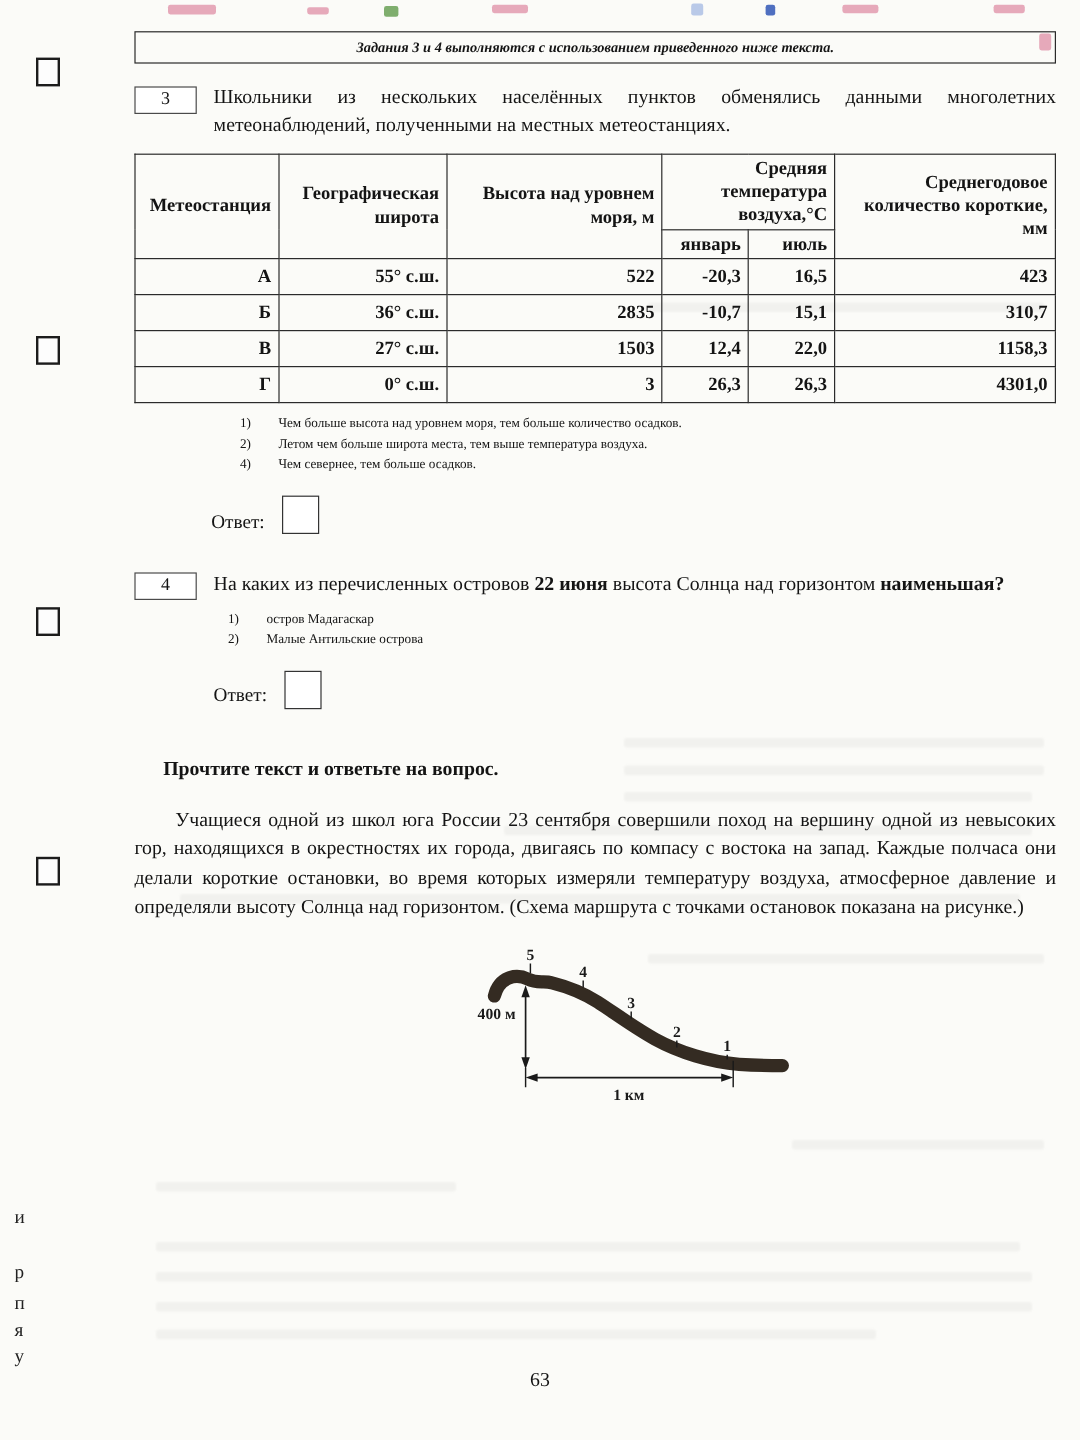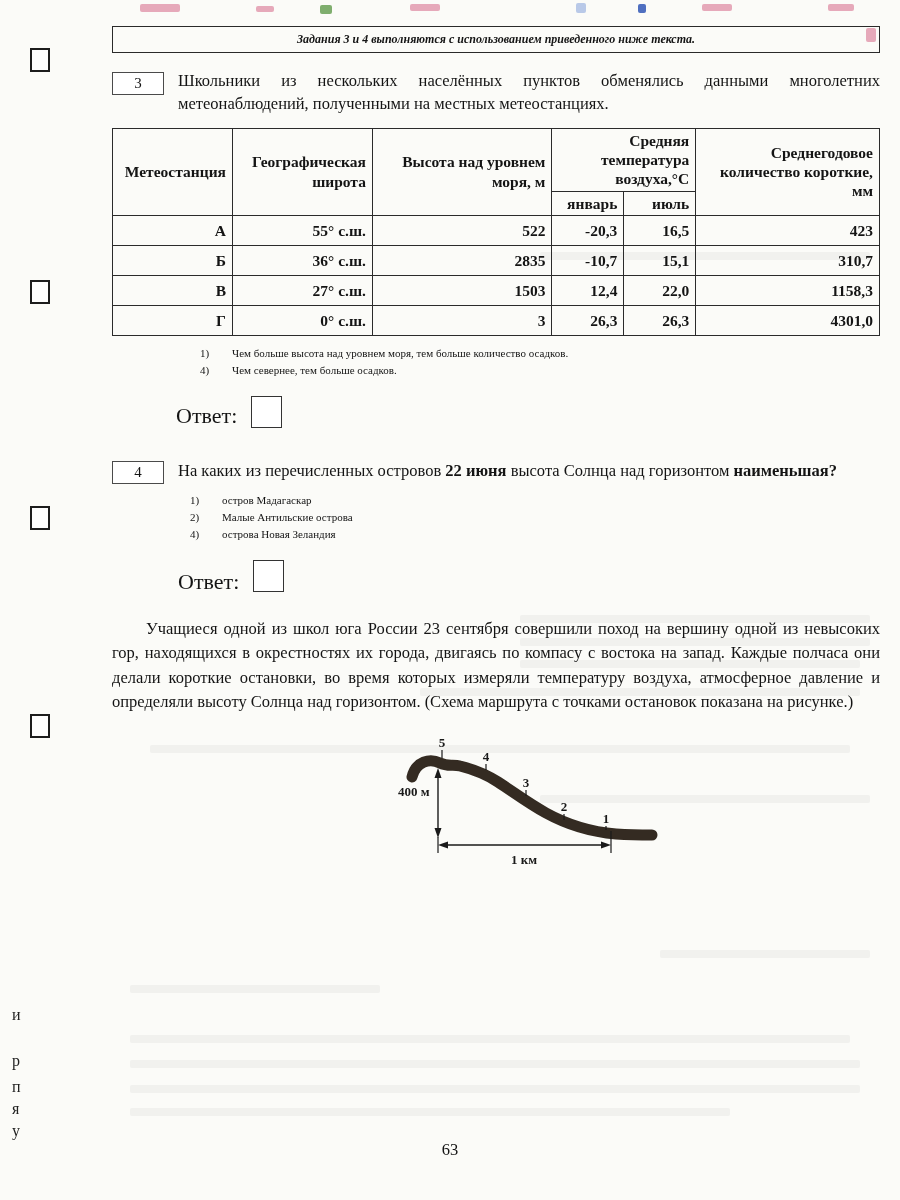--- a/index.html
+++ b/index.html
@@ -35,21 +35,21 @@
     border:1.5px solid #2b2b2b;
     font-weight:bold; font-size:15.5px; padding:2px 6px;
     text-align:right; vertical-align:middle; line-height:1.25;
   }
   table.data td.datacell { height:25px; }
 
   .after-table { margin-left:64px; }
   .question { margin-top:14px; font-size:16.5px; line-height:1.45; text-align:justify; }
   .options { margin-top:9px; margin-left:24px; font-size:11px; line-height:1.55; }
   .option .num { display:inline-block; width:32px; }
-  .answer-row { margin-top:24px; display:flex; align-items:flex-start; font-size:22px; }
+  .answer-row { margin-top:24px; display:flex; align-items:flex-end; font-size:16px; }
   .answer-box {
     width:29px; height:30px; border:1.6px solid #333; margin-left:14px; margin-top:-7px;
     background:#fff;
   }
 
   .q4line { font-size:16.5px; line-height:1.42; }
   .b { font-weight:bold; }
 
   .read-instr { margin-top:40px; margin-left:24px; font-weight:bold; font-size:16.5px; }
   .final-para {
@@ -177,20 +177,23 @@
   </tbody>
     </table>
 
   <div class="after-table">
 
     <div class="options">
       <div class="option">
         <span class="num">1)</span><span>Чем больше высота над уровнем моря, тем больше количество осадков.</span>
       </div>
       <div class="option">
+        <span class="num">2)</span><span>Летом чем больше широта места, тем выше температура воздуха.</span>
+      </div>
+      <div class="option">
         <span class="num">4)</span><span>Чем севернее, тем больше осадков.</span>
       </div>
     </div>
 
     <div class="answer-row">
       <span>Ответ:</span>
       <span class="answer-box"></span>
     </div>
   </div>
 
@@ -198,31 +201,29 @@
     <div class="task-num">4</div>
     <div class="task-body">
       <div class="q4line"><span>На каких из перечисленных островов </span><span class="b">22 июня</span><span>  высота Солнца над горизонтом </span><span class="b">наименьшая?</span></div>
       <div class="options" style="margin-left:12px;">
         <div class="option">
           <span class="num">1)</span><span>остров Мадагаскар</span>
         </div>
         <div class="option">
           <span class="num">2)</span><span>Малые Антильские острова</span>
         </div>
-        <div class="option">
-          <span class="num">4)</span><span>острова Новая Зеландия</span>
-        </div>
       </div>
       <div class="answer-row">
         <span>Ответ:</span>
         <span class="answer-box"></span>
       </div>
     </div>
   </div>
 
+  <div class="read-instr">Прочтите текст и ответьте на вопрос.</div>
 
   <div class="final-para">Учащиеся одной из школ юга России 23 сентября совершили поход на вершину одной из невысоких гор, находящихся в окрестностях их города, двигаясь по компасу с востока на запад. Каждые полчаса они делали короткие остановки, во время которых измеряли температуру воздуха, атмосферное давление и определяли высоту Солнца над горизонтом. (Схема маршрута с точками остановок показана на рисунке.)</div>
 
   <div class="figure">
     <svg width="332" height="135" viewBox="0 0 332 135">
 
       <path d="M16,44 C20,28 34,25 44,30 C52,34 57,31 64,33 C76,36 88,40 102,49 C116,58 132,70 150,80 C170,91 196,99 220,101 C236,102 246,102 256,102" fill="none" stroke="#342b22" stroke-width="11" stroke-linecap="round"></path>
 
       <line x1="46" y1="17" x2="46" y2="25" stroke="#1a1a1a" stroke-width="1.2"></line>
       <line x1="90" y1="31" x2="90" y2="37" stroke="#1a1a1a" stroke-width="1.2"></line>

